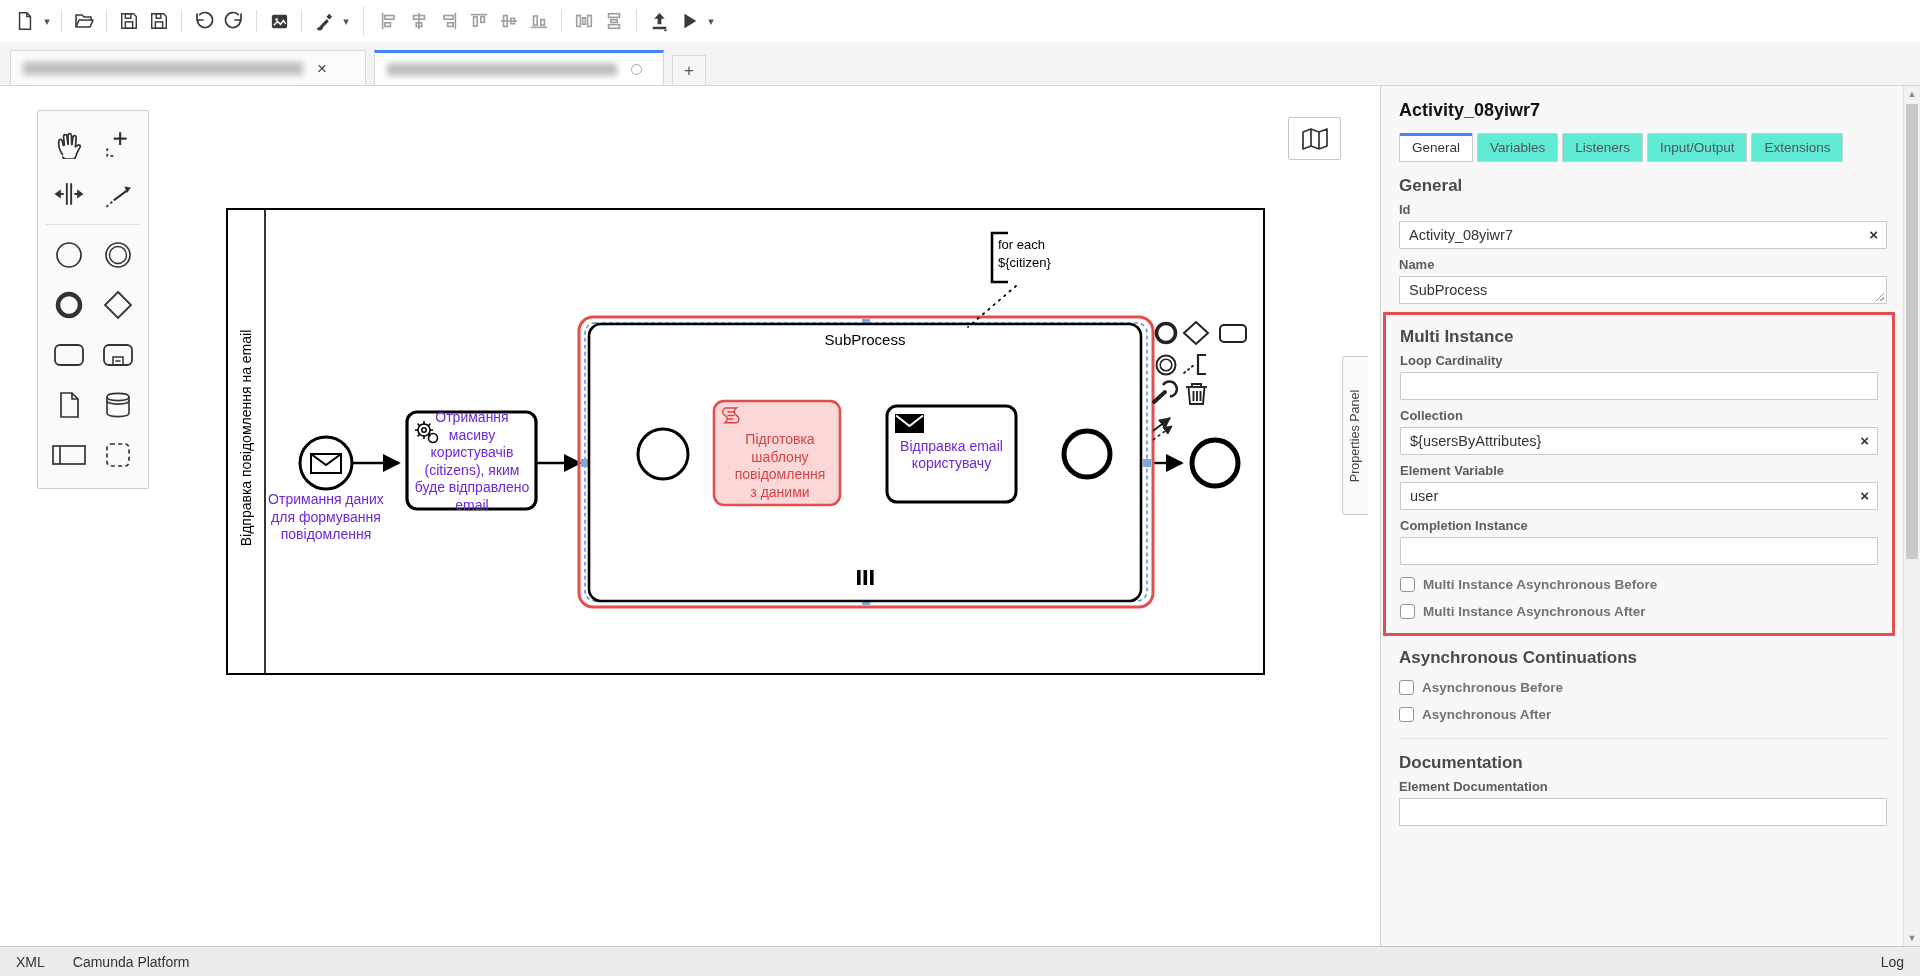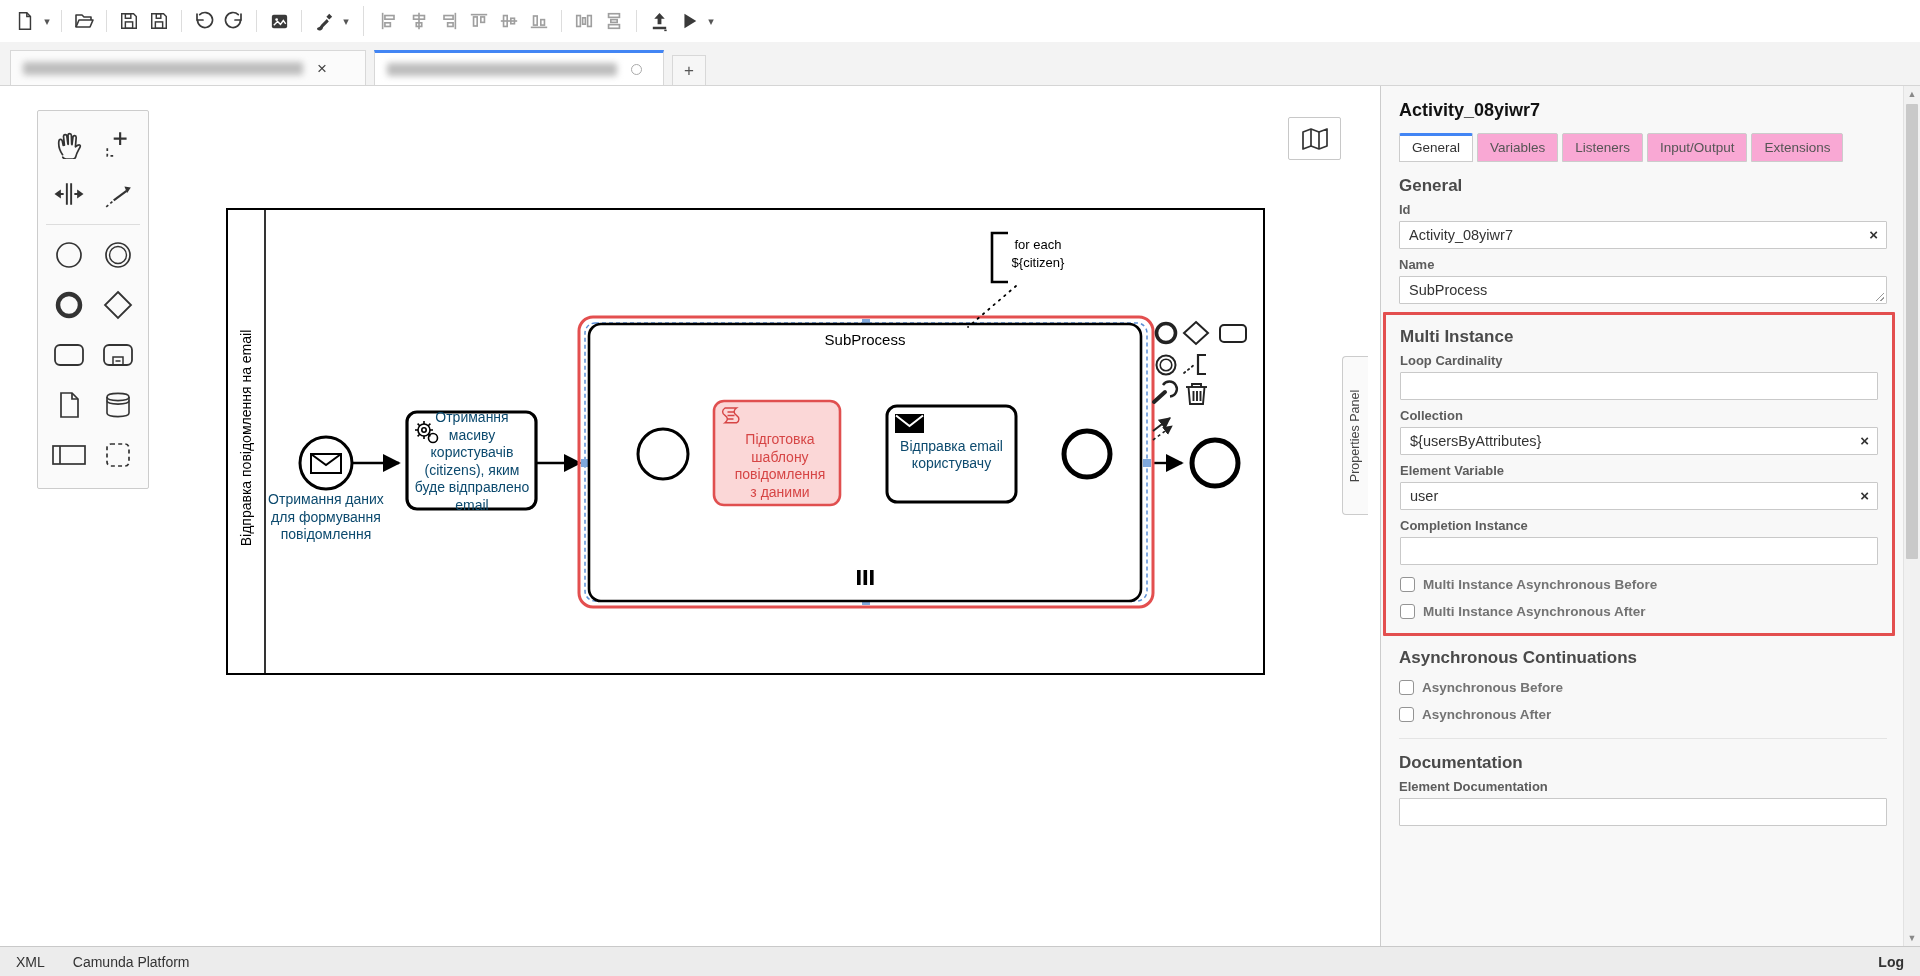--- a/index.html
+++ b/index.html
@@ -25,27 +25,27 @@
   .tab-dirty { width:11px; height:11px; border:1.5px solid #aaa; border-radius:50%; flex:0 0 auto; }
   .tab.plus { width:34px; justify-content:center; padding:0; background:#f6f6f6; height:30px; }
   .tab-plus-label { font-size:17px; color:#555; }
 
   
   .main { flex:1; display:flex; min-height:0; }
   .canvas { position:relative; width:1380px; background:#fff; overflow:hidden; }
   .diagram-svg { position:absolute; left:0; top:0; }
 
   
-  .dlabel { position:absolute; font-size:14px; color:#0c4a6e; text-align:center; line-height:1.25;
+  .dlabel { position:absolute; font-size:14px; color:#6d28d9; text-align:center; line-height:1.25;
             display:flex; align-items:center; justify-content:center; pointer-events:none; }
   .pool-label { position:absolute; left:121px; top:344px; width:250px; text-align:center;
                 transform:rotate(-90deg); font-size:14px; color:#000; }
   .sub-label { position:absolute; left:589px; top:245px; width:552px; text-align:center; font-size:15px; }
   .annot-label { position:absolute; left:998px; top:150px; width:80px; font-size:13px; line-height:1.35;
-                 white-space:pre-line; text-align:center; }
+                 white-space:pre-line; text-align:left; }
   .red-text { color:#d64545; }
 
   
   .palette { position:absolute; left:37px; top:24px; width:112px; background:#fafafa;
              border:1px solid #ccc; border-radius:2px; padding:8px 6px; }
   .pal-grid { display:grid; grid-template-columns:1fr 1fr; }
   .pal-entry { height:50px; display:flex; align-items:center; justify-content:center; cursor:pointer; }
   .pal-sep { grid-column:1 / 3; height:1px; background:#ddd; margin:5px 2px; }
 
   
@@ -54,21 +54,21 @@
   .props-toggle { position:absolute; right:12px; top:270px; width:26px; height:159px; background:#fafafa;
                   border:1px solid #ccc; border-right:none; border-radius:4px 0 0 4px;
                   display:flex; align-items:center; justify-content:center; cursor:pointer; }
   .props-toggle span { transform:rotate(-90deg); white-space:nowrap; font-size:12.5px; color:#444; }
 
   
   .props { width:540px; background:#f8f8f8; border-left:1px solid #ccc; position:relative; flex:0 0 auto; }
   .props-inner { position:absolute; left:0; top:0; right:17px; bottom:0; overflow:hidden; padding:14px 16px 0 18px; }
   .props-title { font-size:18px; font-weight:bold; color:#111; margin-bottom:12px; }
   .ptabs { display:flex; gap:4px; margin-bottom:14px; }
-  .ptab { padding:6px 12px; font-size:13.5px; color:#555; background:#f9a8d4; border:1px solid #ccc;
+  .ptab { padding:6px 12px; font-size:13.5px; color:#555; background:#5eead4; border:1px solid #ccc;
           border-radius:2px 2px 0 0; cursor:pointer; }
   .ptab.active { background:#fff; color:#333; border-top:3px solid #4285f4; padding-top:4px; }
   .psection-heading { font-size:17px; font-weight:bold; color:#4a4a4a; margin:10px 0 6px; }
   .pfield { margin-bottom:8px; }
   .plabel { font-size:13px; font-weight:bold; color:#5c5c5c; margin:6px 0 4px; }
   .pinput-wrap { position:relative; }
   .pinput { width:100%; height:28px; border:1px solid #c9c9c9; border-radius:1px; background:#fff;
             padding:0 26px 0 9px; font-size:14.5px; color:#333; font-family:"Liberation Sans",sans-serif; }
   .pclear { position:absolute; right:9px; top:5px; font-size:15px; font-weight:bold; color:#333; cursor:pointer; line-height:1.2; }
   .resize-handle { position:absolute; right:3px; bottom:3px; width:10px; height:10px;
@@ -579,15 +579,15 @@
         <div class="pthumb"></div>
         <div class="arrow down">▼</div>
       </div>
     </div>
   </div>
 
   <div class="statusbar">
     <span class="status-item">XML</span>
     <span class="status-item">Camunda Platform</span>
     <span class="status-spacer"></span>
-    <span class="status-item" style="margin-right:0;font-weight:bold;">Log</span>
+    <span class="status-item" style="margin-right:0;">Log</span>
   </div>
 </div>
 
 </body></html>

